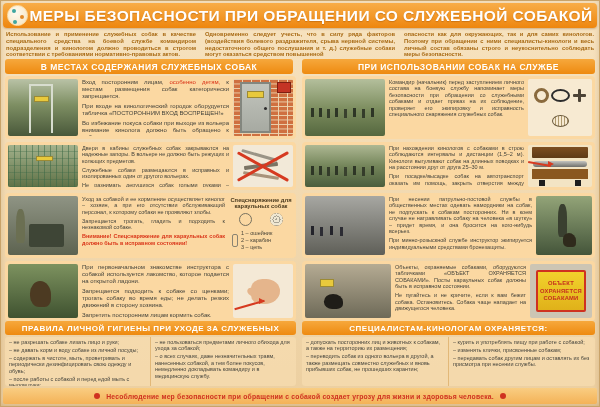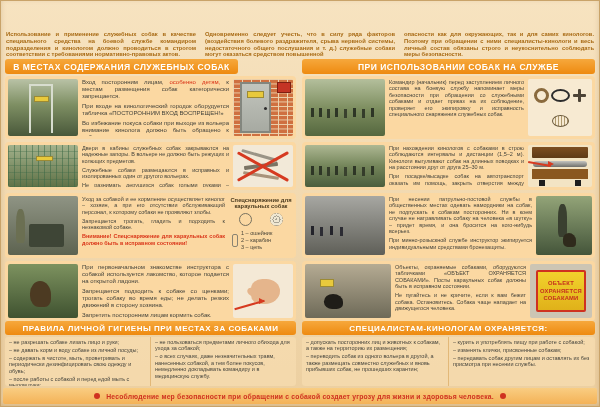--- a/index.html
+++ b/index.html
@@ -21,21 +21,21 @@
   .badge .d2{width:4px;height:4px;background:#e08a2a;left:12px;top:9px;}
   .badge .d3{width:4px;height:4px;background:#3fa6a0;left:5px;top:14px;}
 
   
   .intro{position:absolute;top:31px;left:6px;width:588px;height:26px;display:flex;gap:9px;}
   .intro-col{flex:1;font-size:5.8px;line-height:1.18;color:#a86a14;font-weight:bold;text-align:justify;}
 
   
   .col-hdr{position:absolute;height:15px;border-radius:3px;background:linear-gradient(180deg,#f6a83c,#ee8a10);
            color:#fff;font-weight:bold;font-size:8.5px;letter-spacing:.5px;display:flex;align-items:center;justify-content:center;}
-  #hdr-left{top:59px;left:5px;width:233px;}
+  #hdr-left{top:59px;left:5px;width:288px;}
   #hdr-right{top:59px;left:302px;width:293px;padding-left:20px;}
   #hyg-hdr{top:321px;left:5px;width:291px;height:14px;font-size:8px;}
   #proh-hdr{top:321px;left:302px;width:293px;height:14px;font-size:8px;}
 
   
   .blocks{position:absolute;top:76px;display:flex;flex-direction:column;gap:3px;}
   #blocks-left{left:5px;width:291px;}
   #blocks-right{left:302px;width:293px;}
   .block{background:#fbd8a2;border-radius:4px;display:flex;padding:3px;gap:4px;overflow:hidden;align-items:stretch;}
   .h63{height:63px}.h48{height:48px}.h60{height:60px}.h65{height:65px}
@@ -146,20 +146,28 @@
   .footer{position:absolute;top:388px;left:3px;width:594px;height:16px;border-radius:2px;
           background:linear-gradient(180deg,#f9cd82,#f4b257);display:flex;align-items:center;justify-content:center;gap:6px;}
   .f-dot{width:6px;height:6px;border-radius:50%;background:#cf3220;flex-shrink:0;}
   .f-txt{color:#cf3220;font-weight:bold;font-size:6.8px;letter-spacing:.2px;}
 </style>
 </head>
 <body>
 
 <div class="poster">
 
+  <div class="title">
+    <div class="badge">
+      <div class="d1"></div>
+      <div class="d2"></div>
+      <div class="d3"></div>
+    </div>
+    <div class="title-text">МЕРЫ БЕЗОПАСНОСТИ ПРИ ОБРАЩЕНИИ СО СЛУЖЕБНОЙ СОБАКОЙ</div>
+  </div>
 
   <div class="intro">
     <div class="intro-col">Использование и применение служебных собак в качестве специального средства на боевой службе командиром подразделения и кинологом должно проводиться в строгом соответствии с требованиями нормативно-правовых актов.</div>
     <div class="intro-col">Одновременно следует учесть, что в силу ряда факторов (воздействия болевого раздражителя, срыва нервной системы, недостаточного общего послушания и т. д.) служебные собаки могут оказаться средством повышенной</div>
     <div class="intro-col">опасности как для окружающих, так и для самих кинологов. Поэтому при обращении с ними специалисты-кинологи и весь личный состав обязаны строго и неукоснительно соблюдать меры безопасности.</div>
   </div>
 
   <div class="col-hdr" id="hdr-left">В МЕСТАХ СОДЕРЖАНИЯ СЛУЖЕБНЫХ СОБАК</div>
   <div class="col-hdr" id="hdr-right">ПРИ ИСПОЛЬЗОВАНИИ СОБАК НА СЛУЖБЕ</div>
 
@@ -313,21 +321,21 @@
       <div class="illus iw62 sign-wrap">
         <div class="gsign">
           <div>ОБЪЕКТ</div>
           <div>ОХРАНЯЕТСЯ</div>
           <div>СОБАКАМИ</div>
         </div>
       </div>
     </div>
   </div>
 
-  <div class="col-hdr" id="hyg-hdr">ПРАВИЛА ЛИЧНОЙ ГИГИЕНЫ ПРИ МЕСТАХ ЗА СОБАКАМИ</div>
+  <div class="col-hdr" id="hyg-hdr">ПРАВИЛА ЛИЧНОЙ ГИГИЕНЫ ПРИ УХОДЕ ЗА СЛУЖЕБНЫХ</div>
   <div class="col-hdr" id="proh-hdr">СПЕЦИАЛИСТАМ-КИНОЛОГАМ ОХРАНЯЕТСЯ:</div>
 
   <div class="rules" id="hyg">
     <div class="rcol">
       <div>– не разрешать собаке лизать лицо и руки;</div>
       <div>– не давать корм и воду собаке из личной посуды;</div>
       <div>– содержать в чистоте, мыть, проветривать и периодически дезинфицировать свою одежду и обувь;</div>
       <div>– после работы с собакой и перед едой мыть с мылом руки;</div>
     </div>
     <div class="rcol second">

